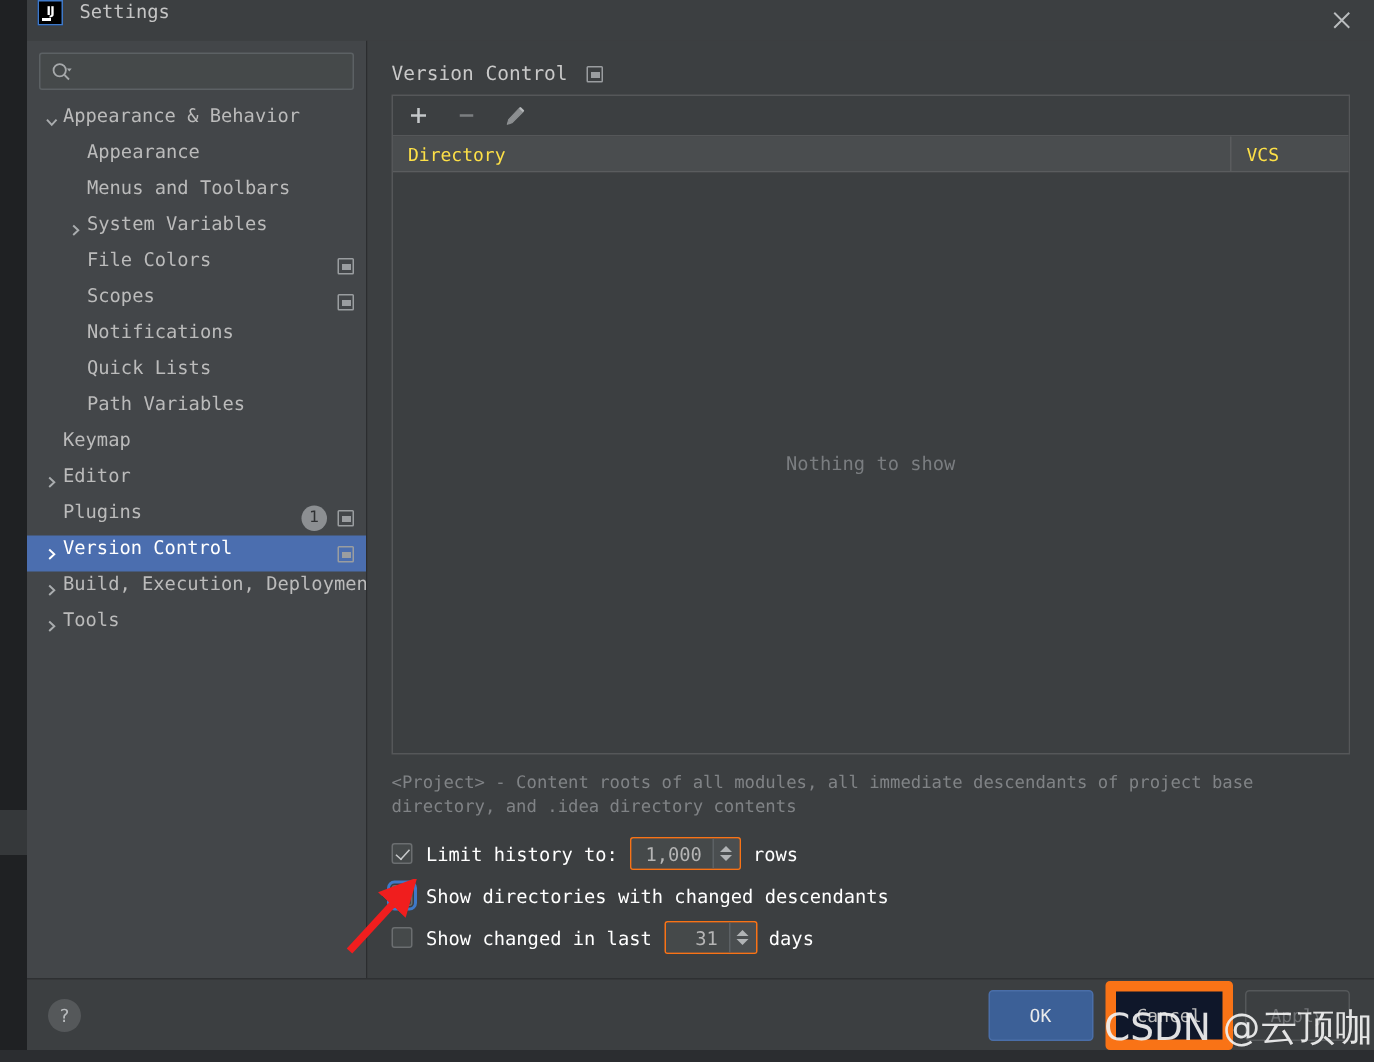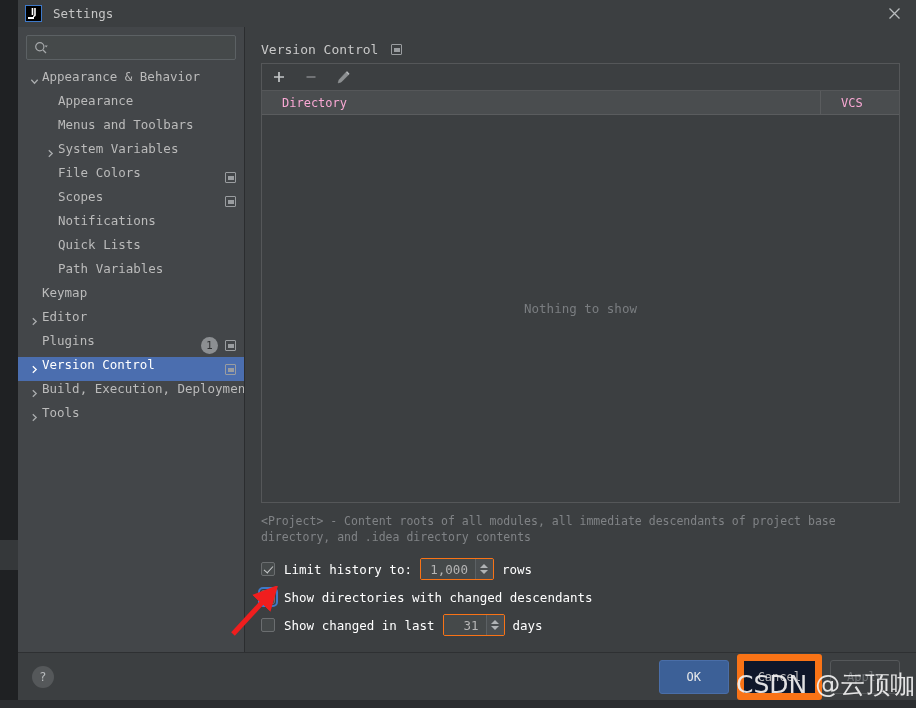--- a/index.html
+++ b/index.html
@@ -28,21 +28,20 @@
     display: flex;
     flex-direction: column;
   }
 
   
   #titlebar {
     height: 27px;
     min-height: 27px;
     background: #3c3f41;
     display: flex;
-    align-items: center;
     position: relative;
   }
   #ij-logo {
     width: 17px;
     height: 17px;
     margin-left: 7px;
     background: #000000;
     border: 1.5px solid #3e79c9;
     box-sizing: border-box;
     display: flex;
@@ -256,22 +255,22 @@
   #table-head {
     height: 23px;
     min-height: 23px;
     display: flex;
     background: #4a4d4f;
     border-bottom: 1px solid #5a5c5e;
     align-items: center;
   }
   .th {
     font-size: 12px;
-    color: #f9a8d4;
-    padding-left: 20px;
+    color: #fde047;
+    padding-left: 10px;
     display: flex;
     align-items: center;
     height: 100%;
     box-sizing: border-box;
     font-family: "DejaVu Sans Mono", "Liberation Mono", monospace;
   }
   .th.dir { flex: 1; border-right: 1px solid #5a5c5e; }
   .th.vcs { width: 78px; min-width: 78px; }
   #table-body {
     flex: 1;

